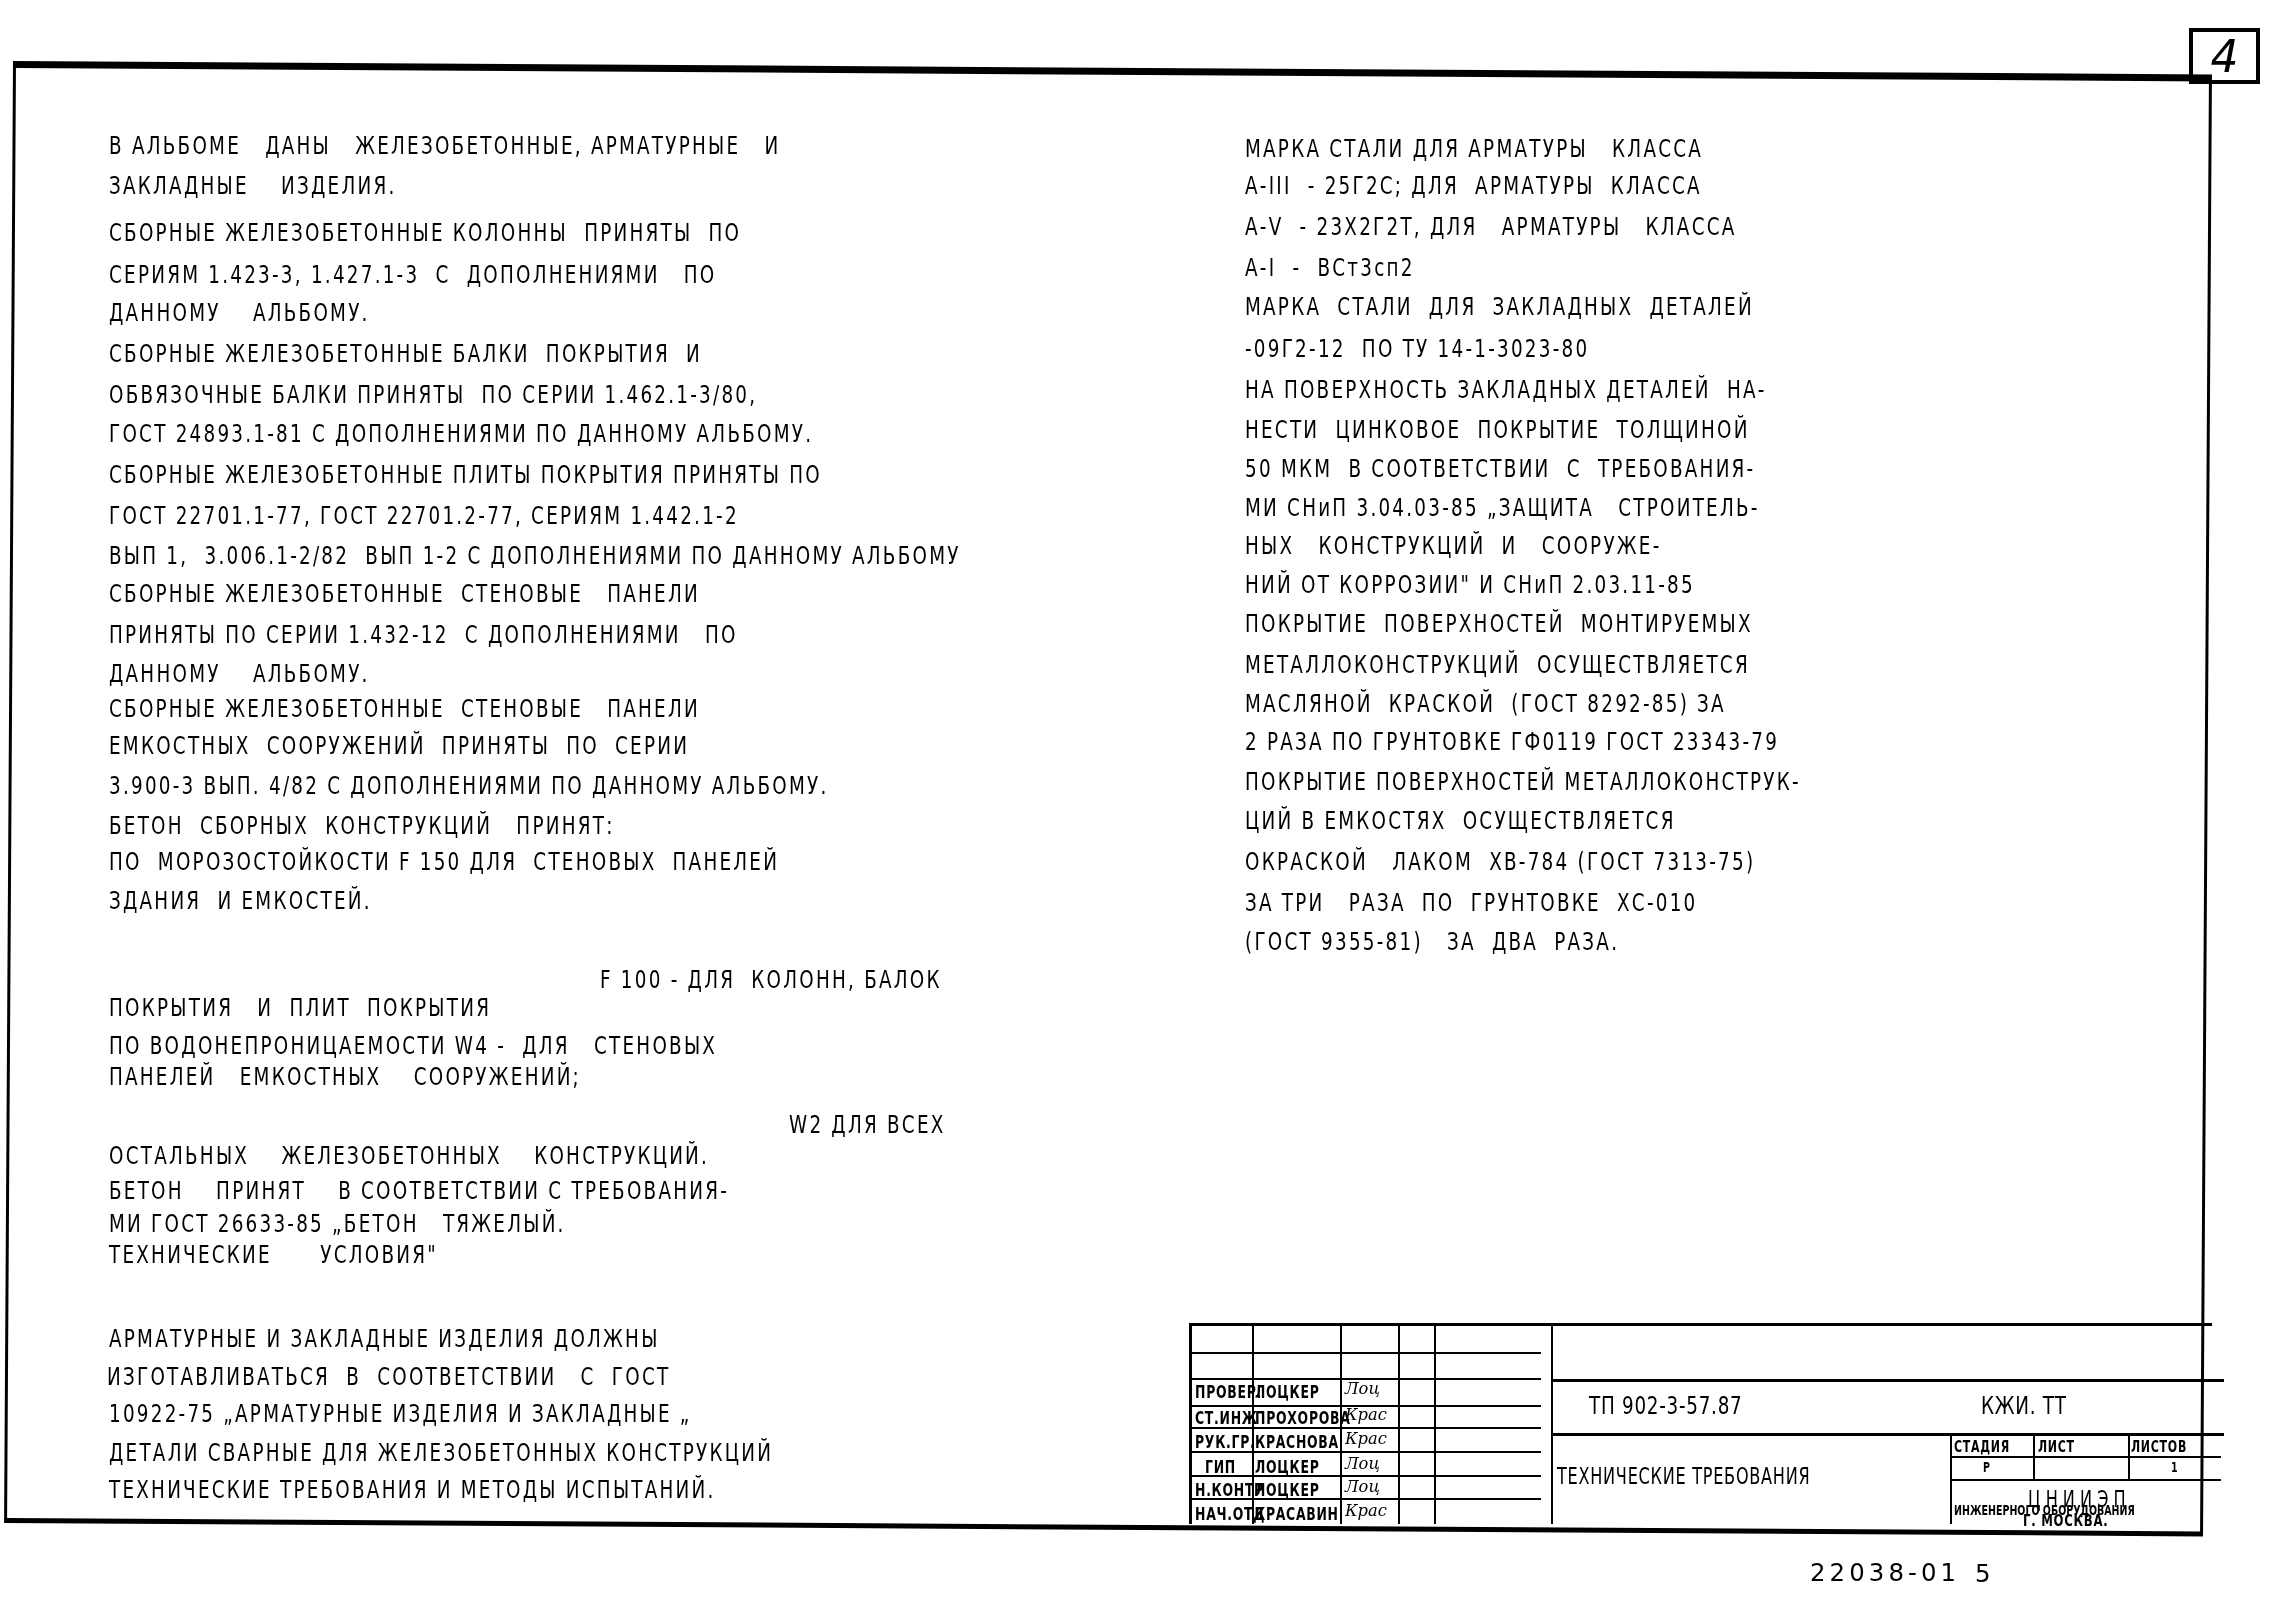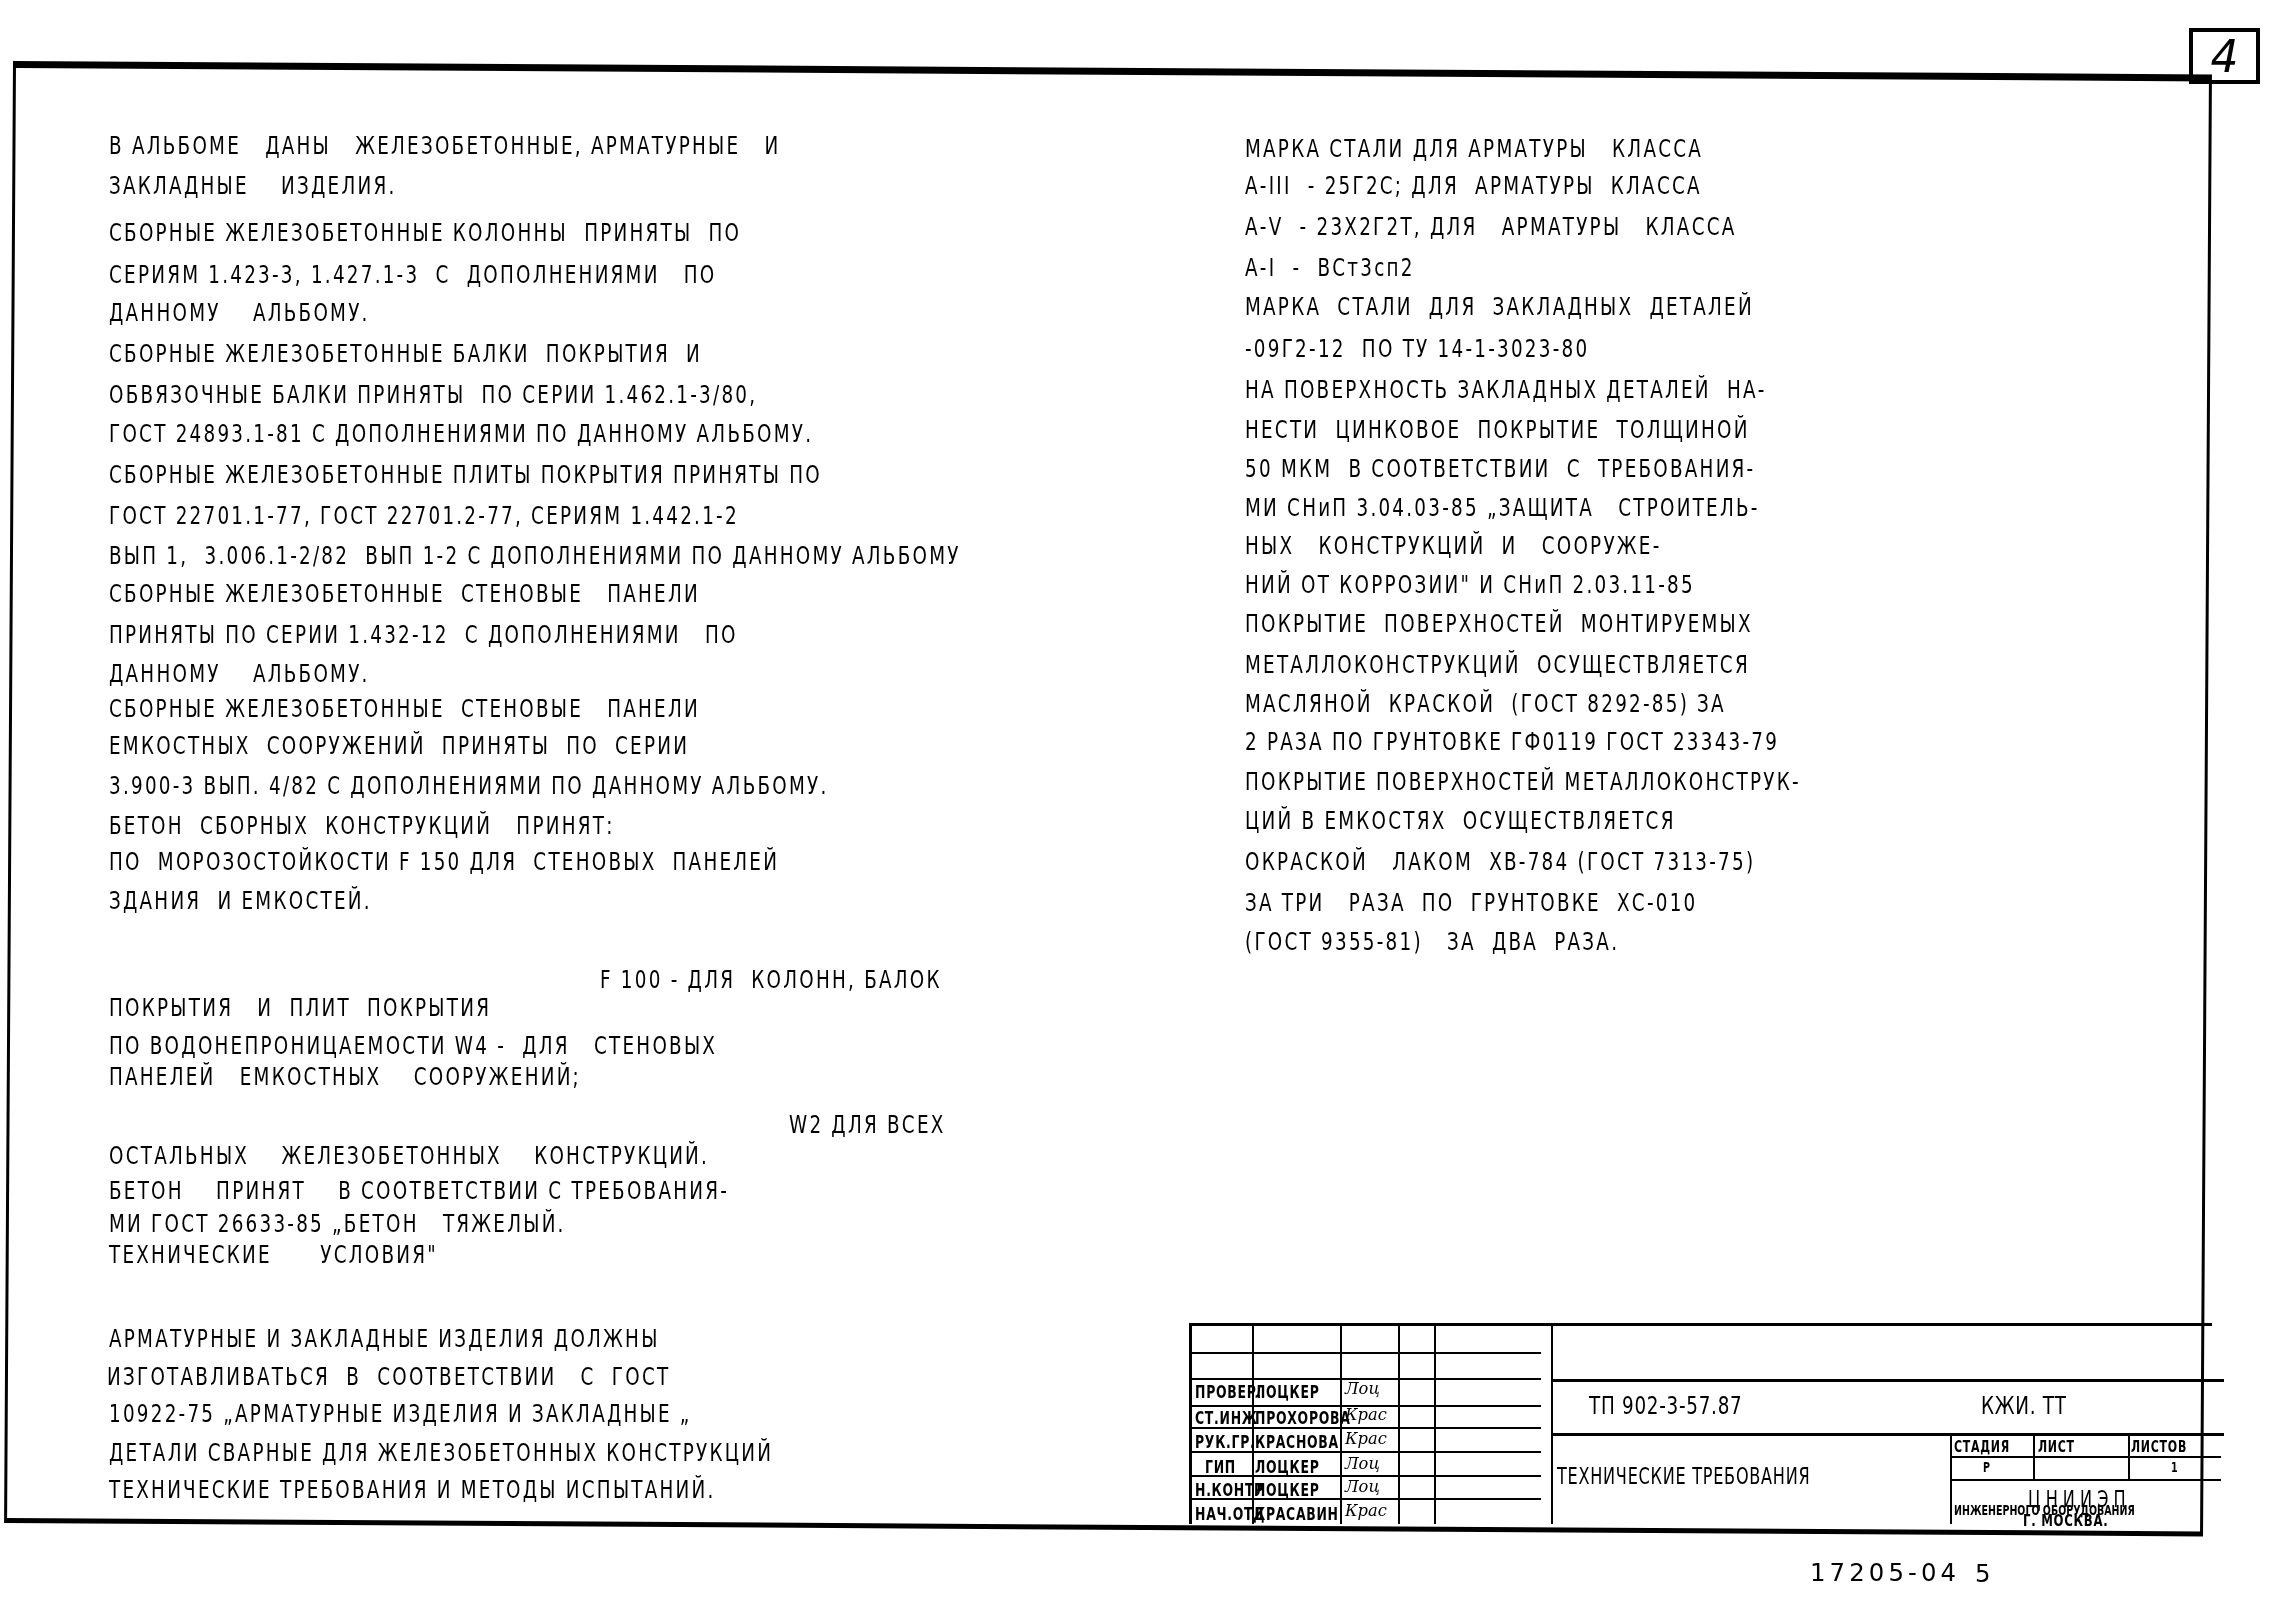--- a/index.html
+++ b/index.html
@@ -160,15 +160,15 @@
       <span class="tb-cell" style="left:30.5px; top:24.4px; font-size:13.2px;">Р</span>
       <span class="tb-cell" style="left:122px; top:24.4px; font-size:13.2px;"></span>
       <span class="tb-cell" style="left:219px; top:24.4px; font-size:13.2px;">1</span>
       <span class="tb-cell" style="left:76px; top:50px; font-size:22.4px; font-weight:normal; letter-spacing:7.1px;">ЦНИИЭП</span>
       <span class="tb-cell" style="left:2px; top:67px; font-size:13.2px; letter-spacing:0;">ИНЖЕНЕРНОГО ОБОРУДОВАНИЯ</span>
       <span class="tb-cell" style="left:71px; top:75px; font-size:16.3px;">Г. МОСКВА.</span>
     </div>
   </div>
 </div>
 
-<div class="stamp-num" style="left:1810px; top:1558px;">17205-04</div>
+<div class="stamp-num" style="left:1810px; top:1558px;">22038-01</div>
 <div class="stamp-num" style="left:1975px; top:1559px;">5</div>
 
 
 </body></html>

